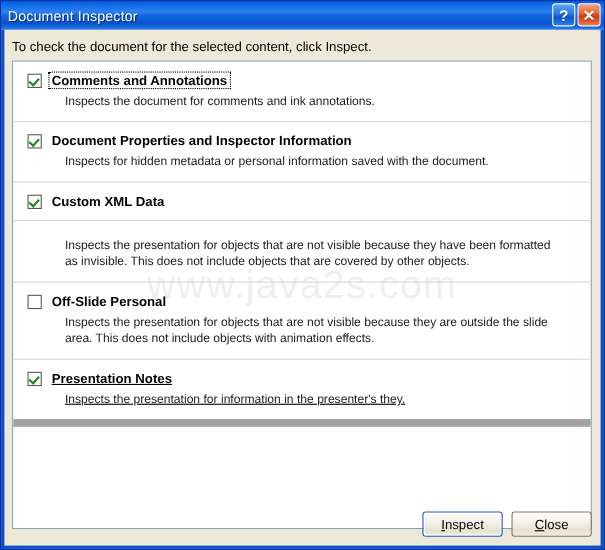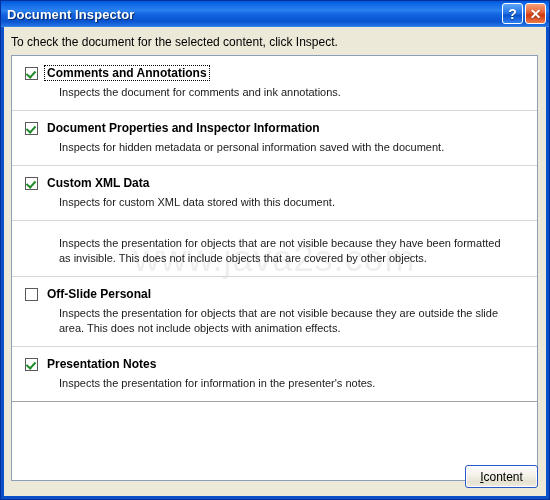--- a/index.html
+++ b/index.html
@@ -42,21 +42,21 @@
         #1f6fe0 94%,
         #3f8df0 100%);
     display: flex;
     align-items: center;
     padding-left: 6px;
     box-sizing: border-box;
   }
   .title-text {
     color: #ffffff;
     font-size: 13px;
-    font-weight: bold;
+    font-weight: normal;
     text-shadow: 1px 1px 1px rgba(0,0,0,0.55);
     letter-spacing: 0.1px;
     white-space: nowrap;
   }
   .title-buttons {
     position: absolute;
     right: 3px;
     top: 2px;
     display: flex;
     gap: 2px;
@@ -138,21 +138,22 @@
     z-index: 1;
   }
 
   .item {
     position: relative;
     padding: 10px 12px 10px 13px;
     box-sizing: border-box;
     border-bottom: 1px solid #d7d7d7;
   }
   .item.last {
-    border-bottom: 1px solid #a3a3a3;
+    border-bottom: 7px solid #a3a3a3;
+    text-decoration: underline;
   }
 
   .item-head {
     display: flex;
     align-items: center;
     gap: 7px;
   }
 
   .checkbox {
     flex: 0 0 auto;
@@ -262,46 +263,48 @@
             <div class="item-title">Document Properties and Inspector Information</div>
           </div>
           <div class="item-desc">Inspects for hidden metadata or personal information saved with the document.</div>
         </div>
 
         <div class="item">
           <div class="item-head">
             <div class="checkbox checked"></div>
             <div class="item-title">Custom XML Data</div>
           </div>
-          <div class="item-desc">Inspects for custom XML data stored with this document.</div>
         </div>
 
         <div class="item">
           <div class="item-desc">Inspects the presentation for objects that are not visible because they have been formatted as invisible. This does not include objects that are covered by other objects.</div>
         </div>
 
         <div class="item">
           <div class="item-head">
             <div class="checkbox"></div>
             <div class="item-title">Off-Slide Personal</div>
           </div>
           <div class="item-desc">Inspects the presentation for objects that are not visible because they are outside the slide area. This does not include objects with animation effects.</div>
         </div>
 
         <div class="item last">
           <div class="item-head">
             <div class="checkbox checked"></div>
             <div class="item-title">Presentation Notes</div>
           </div>
-          <div class="item-desc">Inspects the presentation for information in the presenter's notes.</div>
+          <div class="item-desc">Inspects the presentation for information in the presenter's they.</div>
         </div>
 
       </div>
     </div>
 
     <div class="footer">
       <div class="btn default">
-        <span><u>I</u><span>content</span></span>
+        <span><u>I</u><span>nspect</span></span>
+      </div>
+      <div class="btn">
+        <span><u>C</u><span>lose</span></span>
       </div>
     </div>
 
   </div>
 </div>
 
 </body></html>

